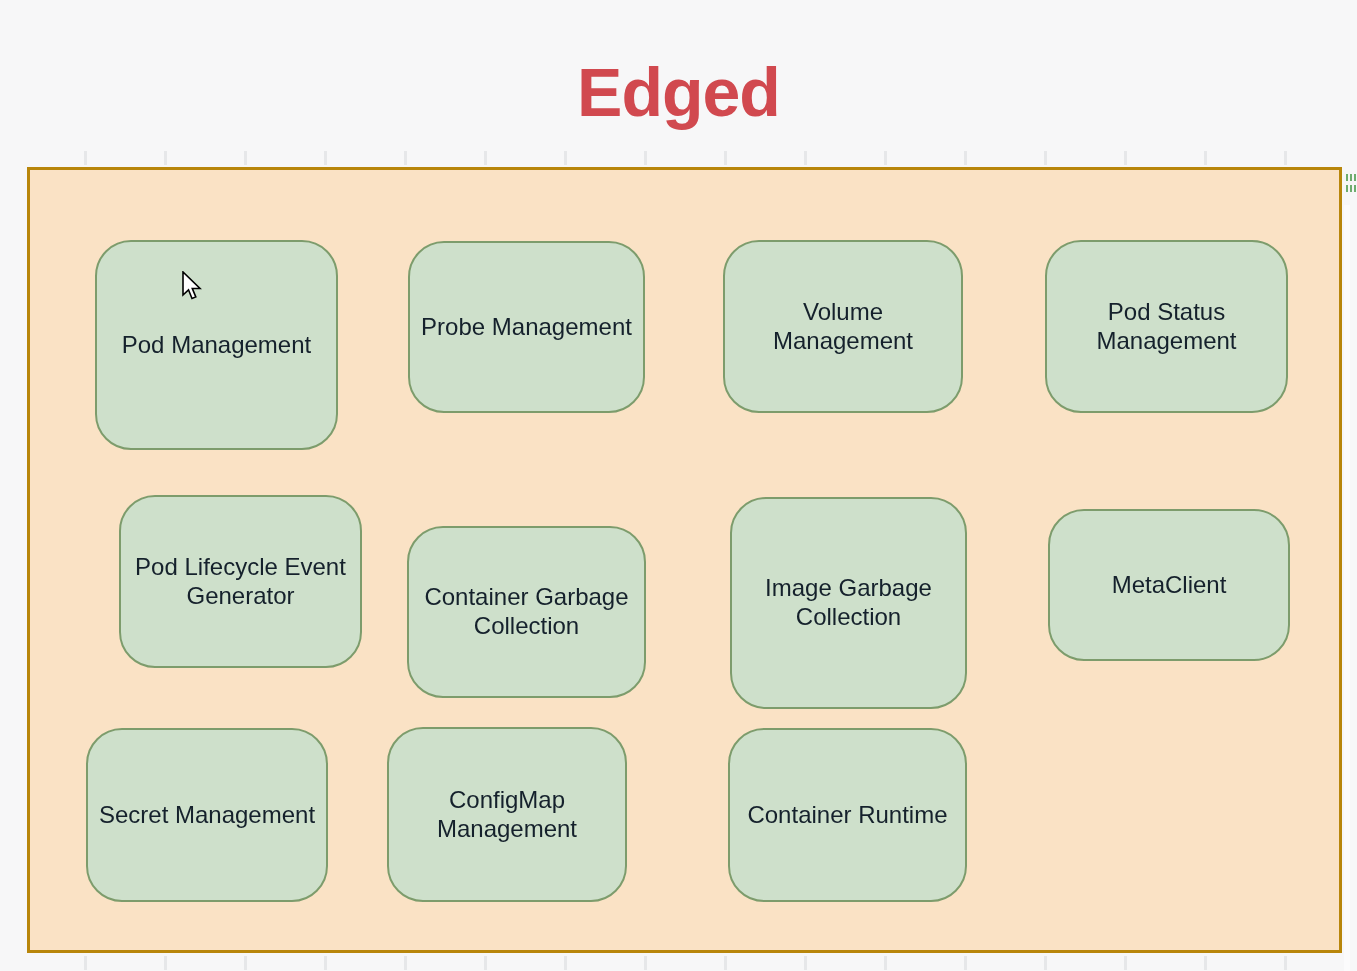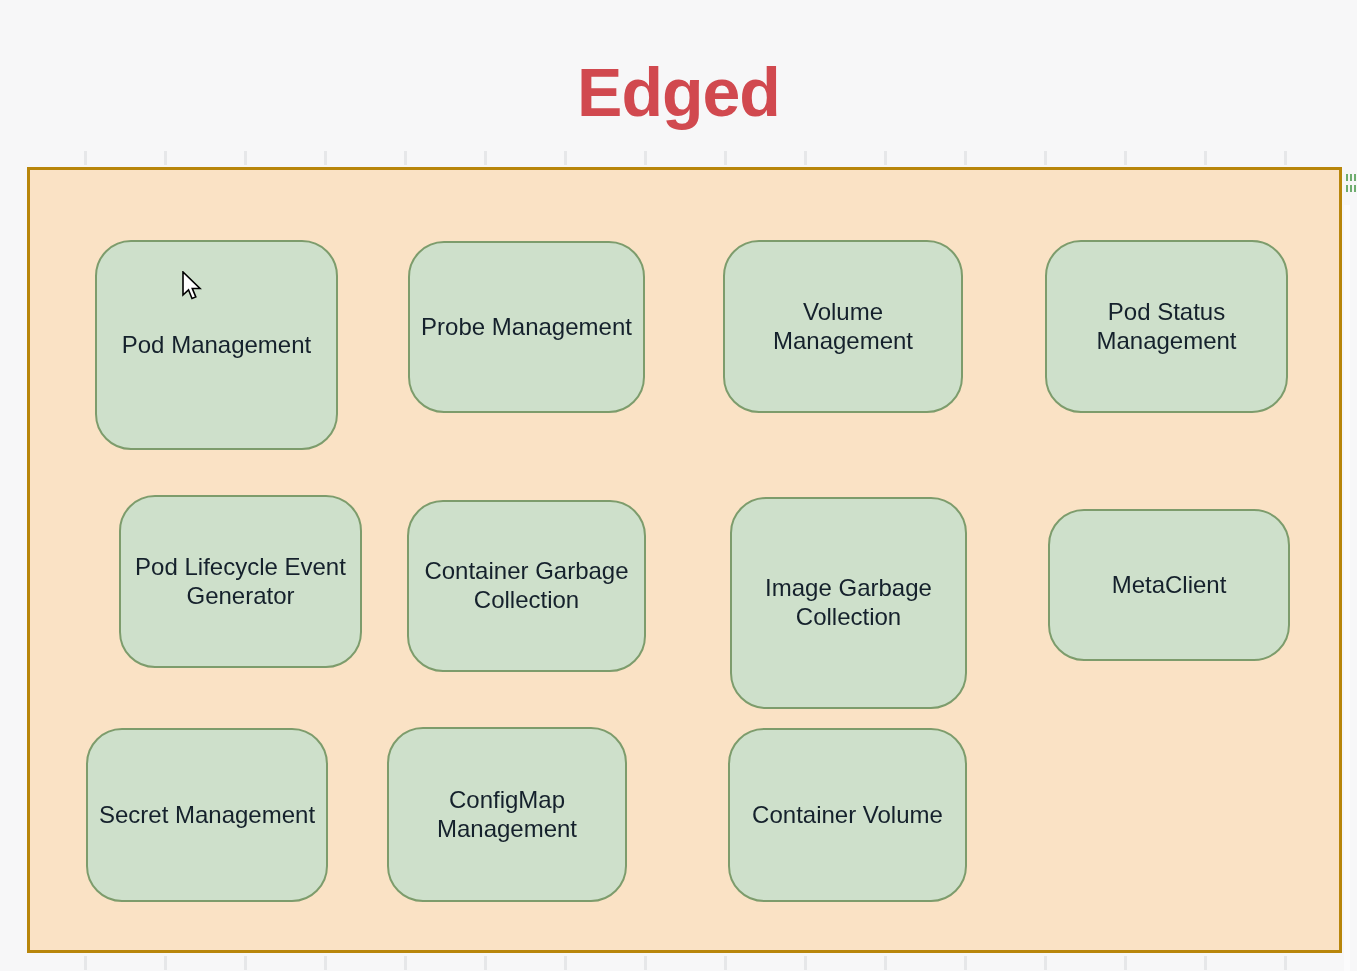--- a/index.html
+++ b/index.html
@@ -71,21 +71,21 @@
     padding: 0 10px;
     color: #15212c;
     font-size: 24px;
     line-height: 1.2;
   }
   .n0  { left: 95px;   top: 240px; width: 243px; height: 210px; }
   .n1  { left: 408px;  top: 241px; width: 237px; height: 172px; }
   .n2  { left: 723px;  top: 240px; width: 240px; height: 173px; }
   .n3  { left: 1045px; top: 240px; width: 243px; height: 173px; }
   .n4  { left: 85px;   top: 495px; width: 243px; height: 173px; margin-left: 34px; }
-  .n5  { left: 407px;  top: 500px; width: 239px; height: 172px; }
+  .n5  { left: 407px;  top: 526px; width: 239px; height: 172px; }
   .n6  { left: 730px;  top: 497px; width: 237px; height: 212px; }
   .n7  { left: 1048px; top: 509px; width: 242px; height: 152px; }
   .n8  { left: 86px;   top: 728px; width: 242px; height: 174px; }
   .n9  { left: 387px;  top: 727px; width: 240px; height: 175px; }
   .n10 { left: 728px;  top: 728px; width: 239px; height: 174px; }
 
   
   .scroll-strip {
     position: absolute;
     left: 1344px;
@@ -158,21 +158,21 @@
 <div class="node n7">
   <span>MetaClient</span>
 </div>
 <div class="node n8">
   <span>Secret Management</span>
 </div>
 <div class="node n9">
   <span>ConfigMap Management</span>
 </div>
 <div class="node n10">
-  <span>Container Volume</span>
+  <span>Container Runtime</span>
 </div>
 
 <div class="scroll-strip"></div>
 
 <div class="edge-artifact">
   <span class="mark"></span>
   <span class="mark"></span>
 </div>
 
 <svg class="cursor" viewBox="0 0 22 32" xmlns="http://www.w3.org/2000/svg">

